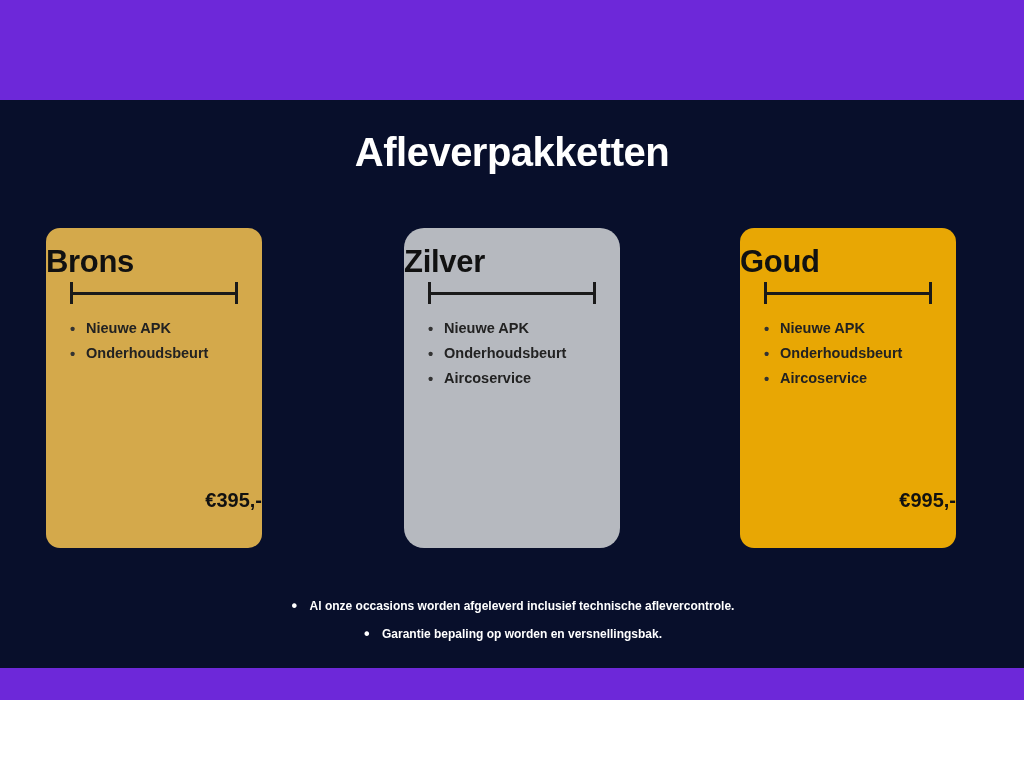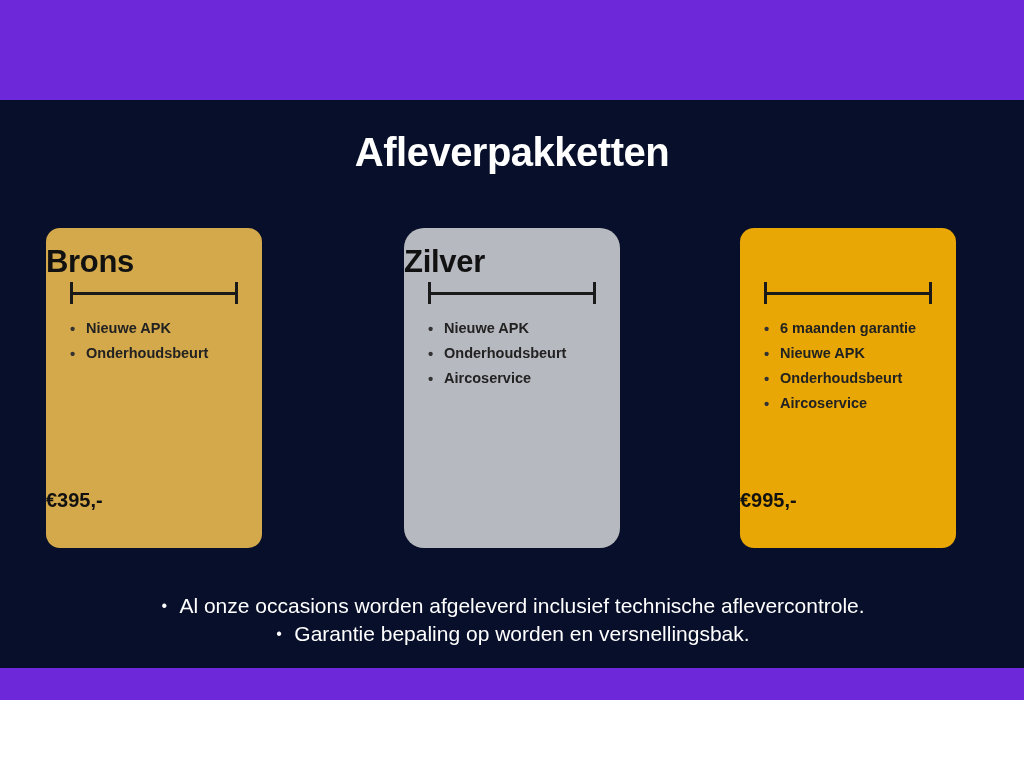--- a/index.html
+++ b/index.html
@@ -104,39 +104,39 @@
     left: 2px;
     top: 0;
     font-size: 15px;
     color: #333333;
   }
   .price {
     position: absolute;
     bottom: 36px;
     left: 0;
     width: 100%;
-    text-align: left;
+    text-align: right;
     font-size: 20px;
     font-weight: bold;
     color: #111111;
   }
 
   #footnotes {
     position: absolute;
     left: 0;
     top: 592px;
     width: 1024px;
     text-align: center;
   }
   #footnotes .note {
     position: relative;
     display: inline-block;
     color: #ffffff;
-    font-size: 21px;
-    font-weight: normal;
+    font-size: 12px;
+    font-weight: bold;
     line-height: 28px;
     padding-left: 20px;
   }
   #footnotes .note::before {
     content: "•";
     position: absolute;
     left: 2px;
     top: 0;
     font-size: 16px;
   }
@@ -173,27 +173,27 @@
       <div class="cap right"></div>
     </div>
     <ul class="feature-list">
       <li>Nieuwe APK</li>
       <li>Onderhoudsbeurt</li>
       <li>Aircoservice</li>
     </ul>
   </div>
 
   <div class="card gold">
+    <div class="card-title">Goud</div>
     <div class="divider">
       <div class="cap left"></div>
       <div class="bar"></div>
       <div class="cap right"></div>
     </div>
     <ul class="feature-list">
-      <li>6 maanden garantie</li>
       <li>Nieuwe APK</li>
       <li>Onderhoudsbeurt</li>
       <li>Aircoservice</li>
     </ul>
     <div class="price">€995,-</div>
   </div>
 
   <div id="footnotes">
     <div class="row">
       <span class="note">Al onze occasions worden afgeleverd inclusief technische aflevercontrole.</span>

